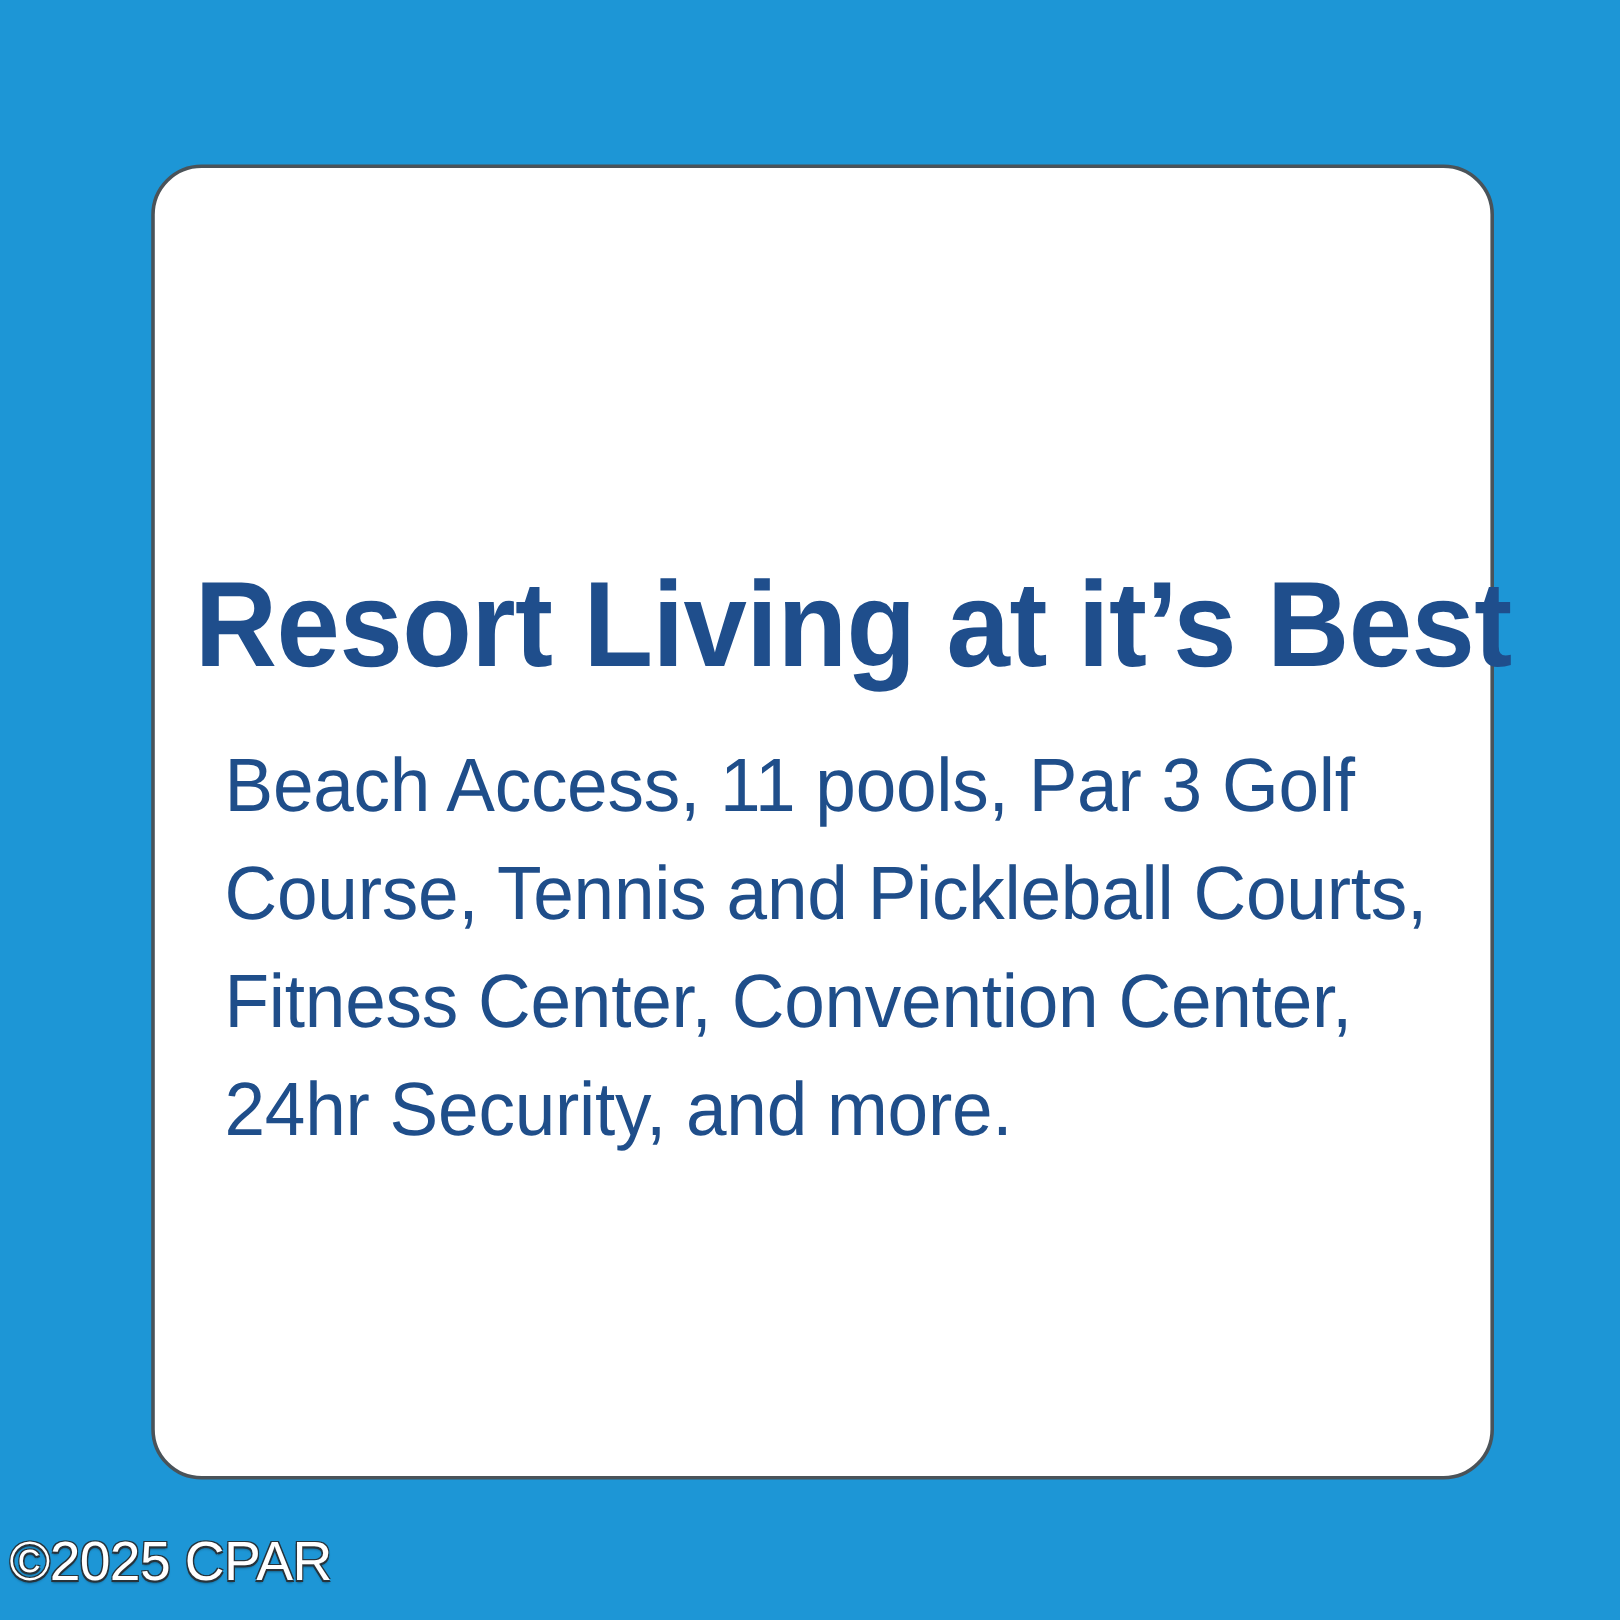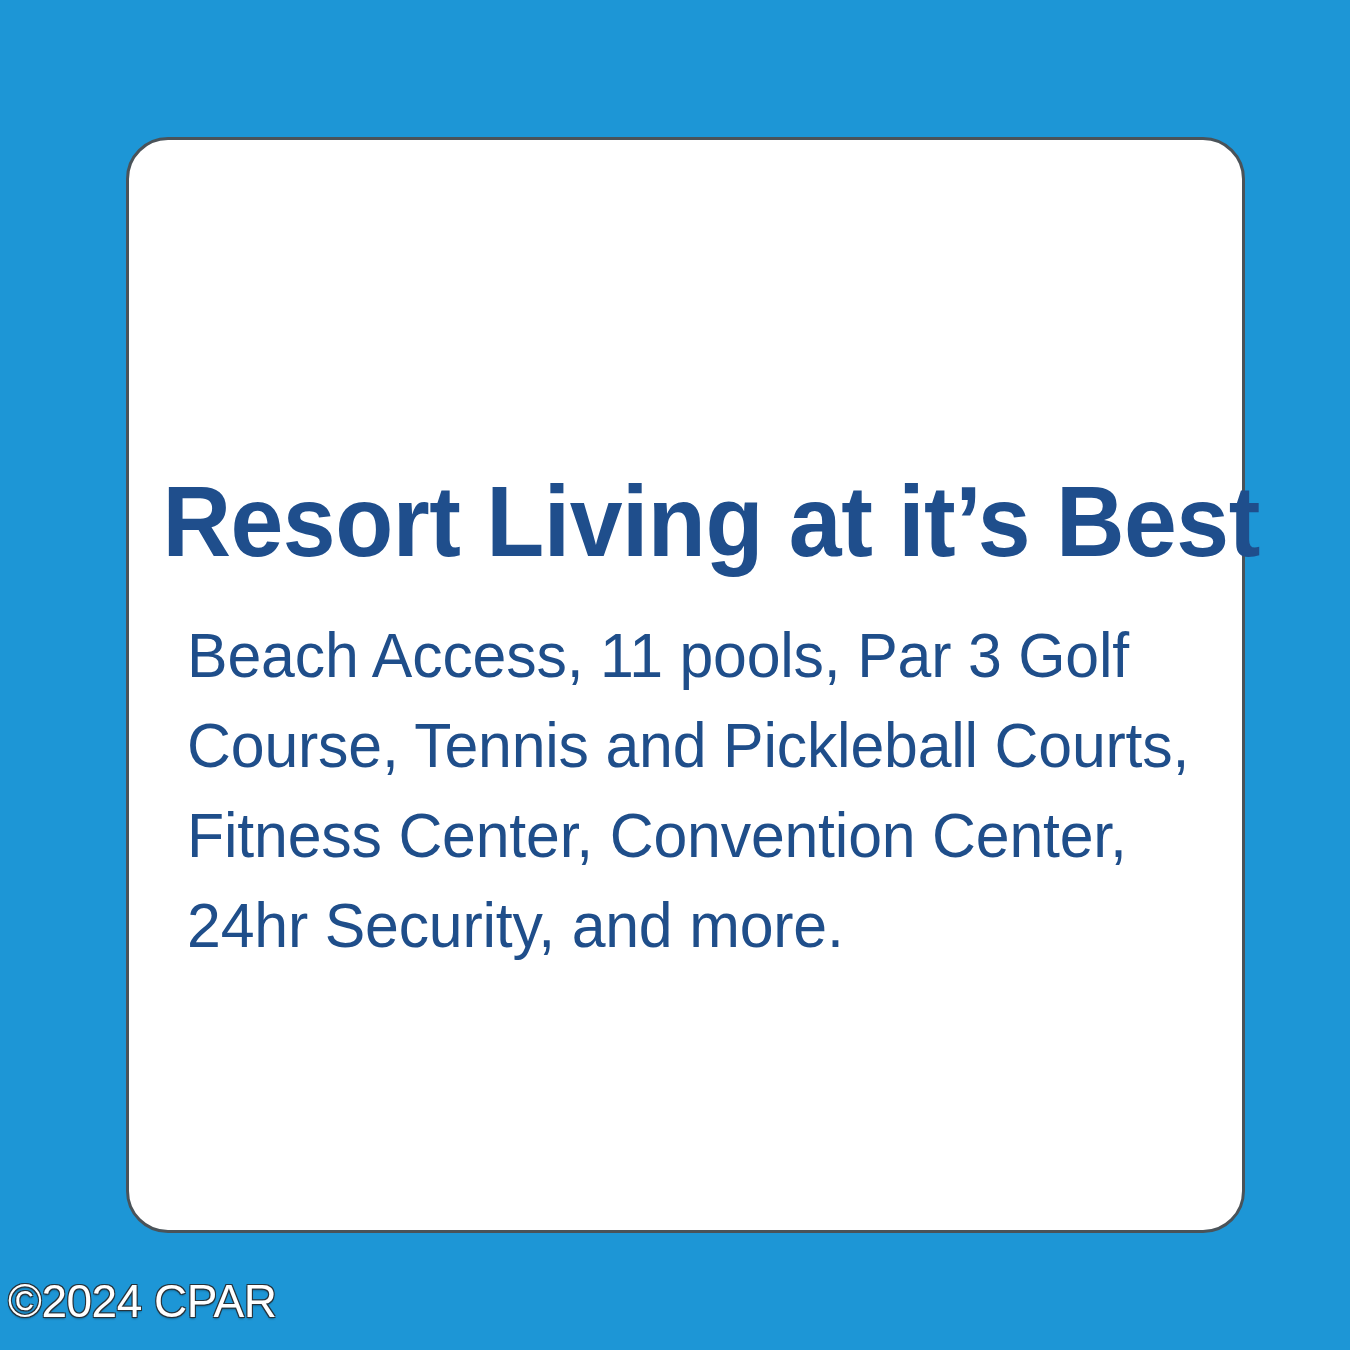--- a/index.html
+++ b/index.html
@@ -105,15 +105,15 @@
 
     <div id="body-copy">
       <span class="line">Beach Access, 11 pools, Par 3 Golf</span>
       <span class="line">Course, Tennis and Pickleball Courts,</span>
       <span class="line">Fitness Center, Convention Center,</span>
       <span class="line">24hr Security, and more.</span>
     </div>
 
   </div>
 
-  <div id="copyright">©2024 CPAR</div>
+  <div id="copyright">©2025 CPAR</div>
 
 </div>
 
 </body></html>

